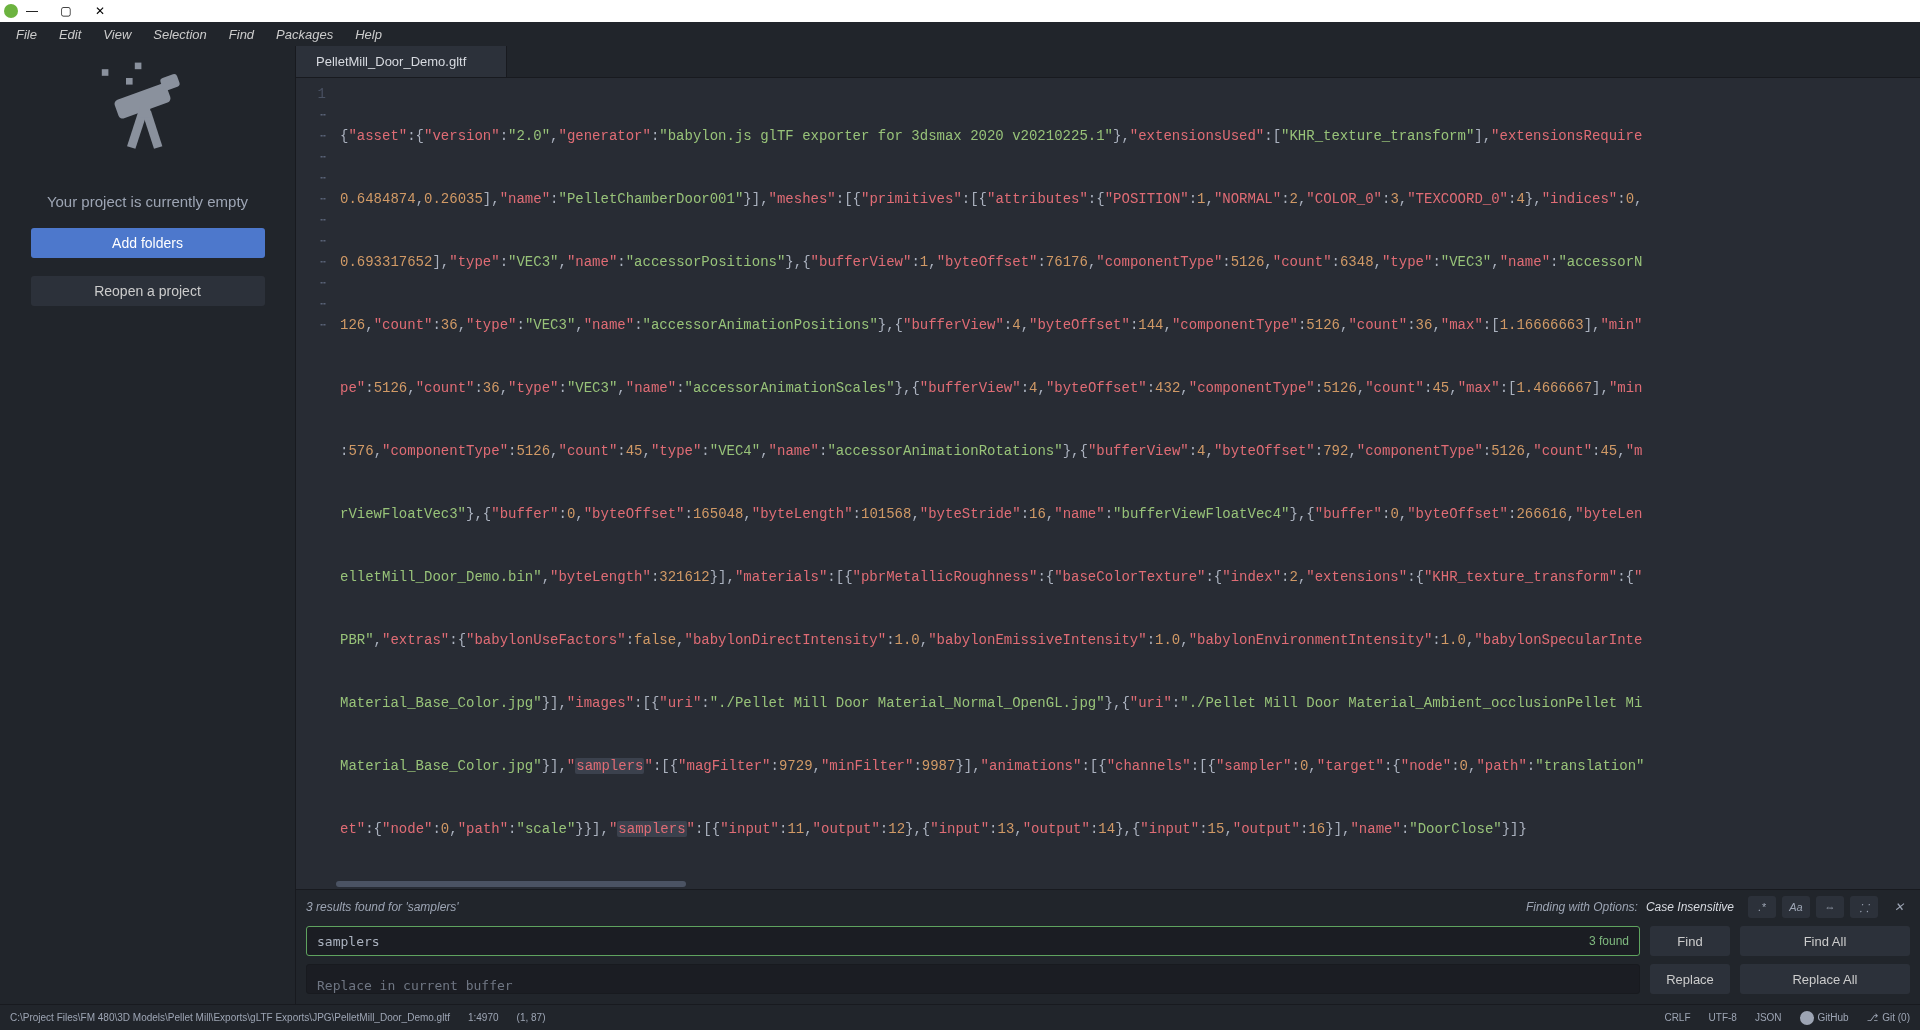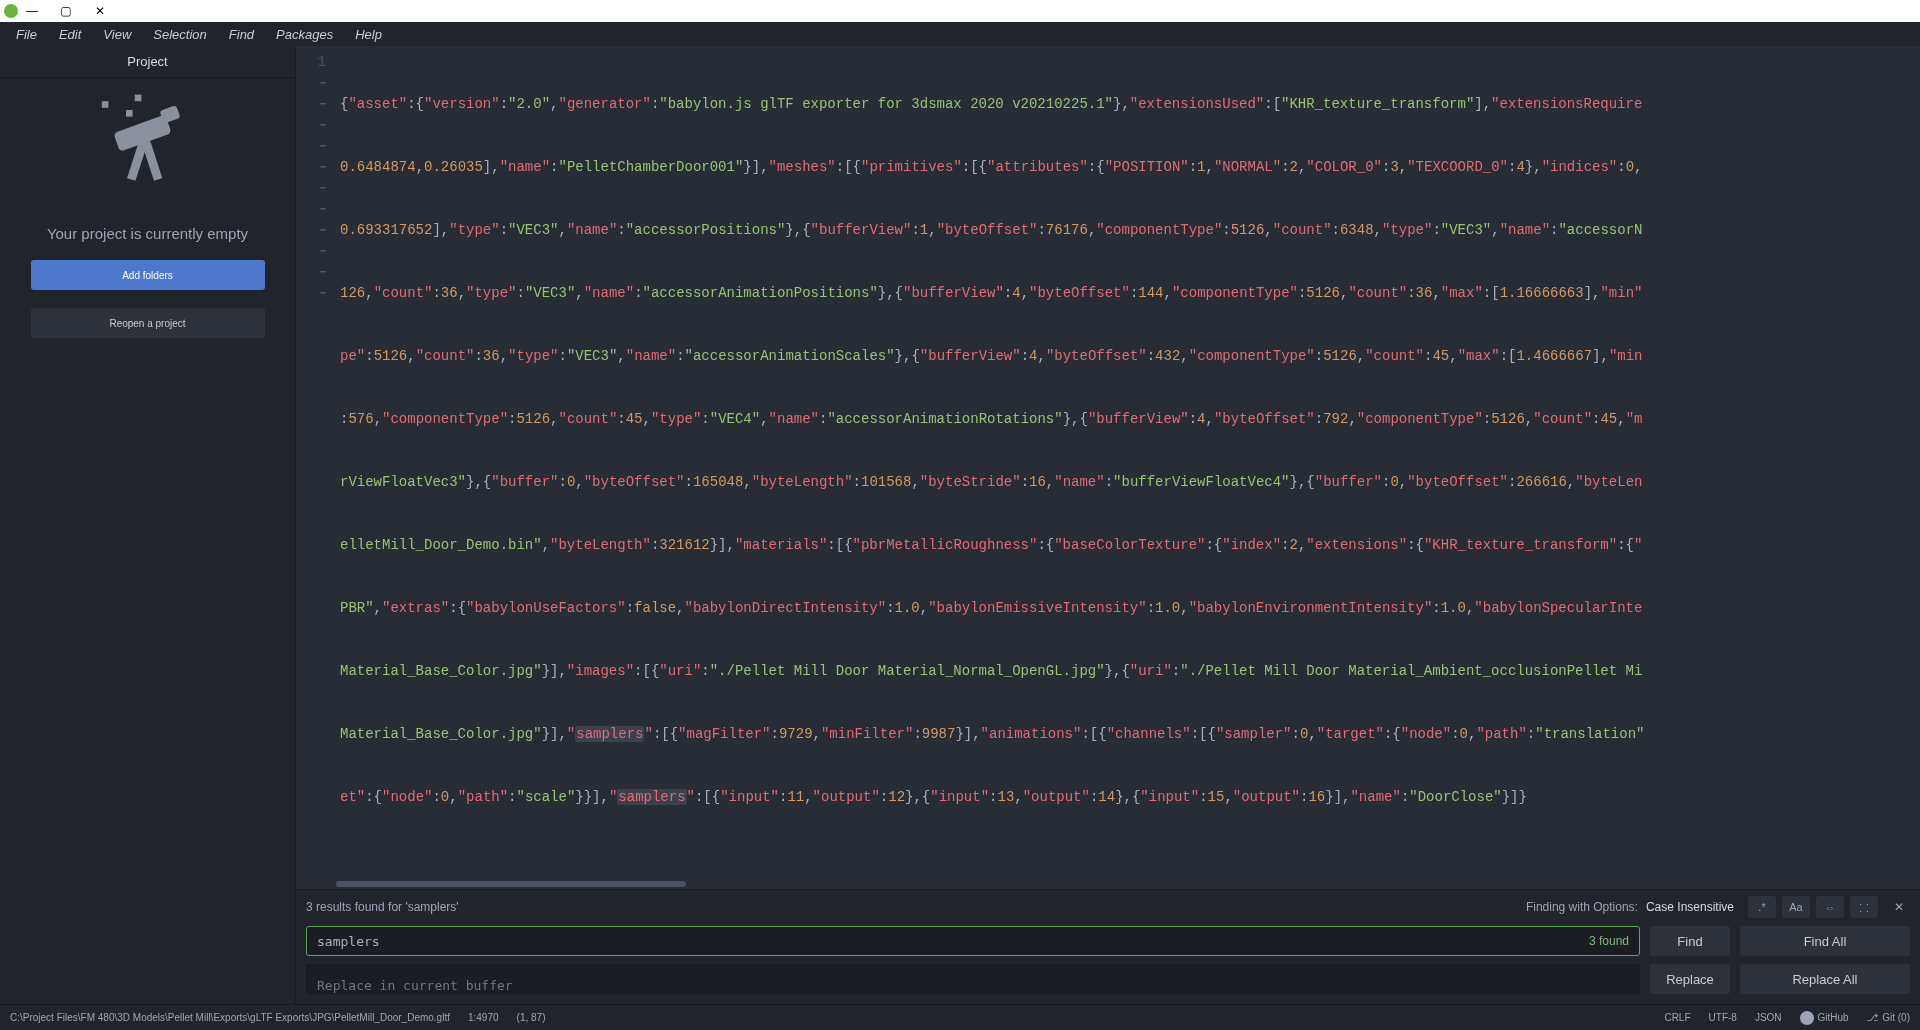--- a/index.html
+++ b/index.html
@@ -78,21 +78,21 @@
   margin-bottom: 6px;
 }
 .empty-text { color: #9da5b4; font-size: 15px; }
 .btn {
   width: 234px;
   height: 30px;
   display: flex;
   align-items: center;
   justify-content: center;
   border-radius: 3px;
-  font-size: 10px;
+  font-size: 14px;
   cursor: default;
 }
 .btn-primary { background: #4d78cc; color: #fff; }
 .btn-secondary { background: #2c313a; color: #ccc; }
 .editor-pane {
   flex: 1;
   display: flex;
   flex-direction: column;
   background: #282c34;
   overflow: hidden;
@@ -163,20 +163,21 @@
   padding: 6px 10px 10px 10px;
   display: flex;
   flex-direction: column;
   gap: 8px;
 }
 .find-status {
   display: flex;
   align-items: center;
   font-size: 12px;
   color: #9da5b4;
+  font-style: italic;
 }
 .find-status .left { flex: 1; }
 .find-opts { display: flex; align-items: center; gap: 6px; color: #9da5b4; }
 .find-opts .lbl { margin-right: 2px; }
 .find-opts .val { color: #d7dae0; margin-right: 8px; }
 .opt-btn {
   width: 28px; height: 22px;
   background: #2c313a;
   display: flex; align-items: center; justify-content: center;
   border-radius: 3px;
@@ -258,41 +259,45 @@
   <div class="menuitem">View</div>
   <div class="menuitem">Selection</div>
   <div class="menuitem">Find</div>
   <div class="menuitem">Packages</div>
   <div class="menuitem">Help</div>
 </div>
 
 <div class="main">
 
   <div class="sidebar">
-    <div class="project-tab">Project</div>
     <div class="sidebar-body">
       <div class="telescope">
         <svg width="110" height="110" viewBox="0 0 100 100" fill="#8a919d">
           <rect x="8" y="12" width="6" height="6"></rect>
           <rect x="38" y="6" width="6" height="6"></rect>
           <rect x="30" y="20" width="6" height="6"></rect>
           <rect x="20" y="32" width="50" height="18" rx="4" transform="rotate(-20 45 41)"></rect>
           <rect x="62" y="18" width="16" height="12" rx="3" transform="rotate(-20 70 24)"></rect>
           <rect x="36" y="50" width="8" height="34" transform="rotate(18 40 67)"></rect>
           <rect x="50" y="50" width="8" height="34" transform="rotate(-18 54 67)"></rect>
           <rect x="42" y="46" width="10" height="10"></rect>
         </svg>
       </div>
       <div class="empty-text">Your project is currently empty</div>
       <div class="btn btn-primary">Add folders</div>
       <div class="btn btn-secondary">Reopen a project</div>
     </div>
   </div>
 
   <div class="editor-pane">
+    <div class="tabbar">
+      <div class="tab">
+        <span>PelletMill_Door_Demo.gltf</span>
+      </div>
+    </div>
     <div class="editor">
       <div class="gutter">
         <div class="ln">1</div>
         <div class="ln fold">⋯</div>
         <div class="ln fold">⋯</div>
         <div class="ln fold">⋯</div>
         <div class="ln fold">⋯</div>
         <div class="ln fold">⋯</div>
         <div class="ln fold">⋯</div>
         <div class="ln fold">⋯</div>

